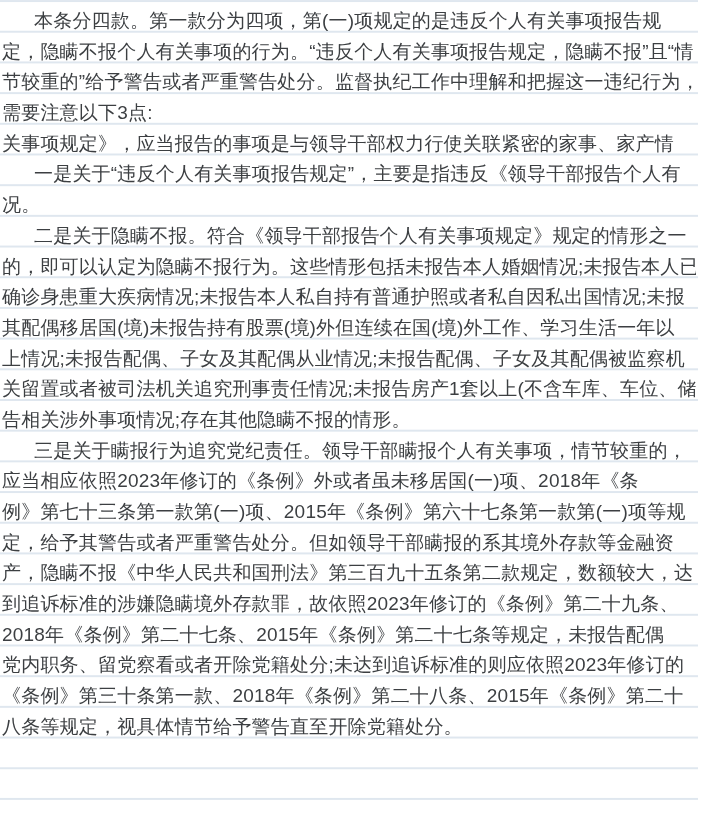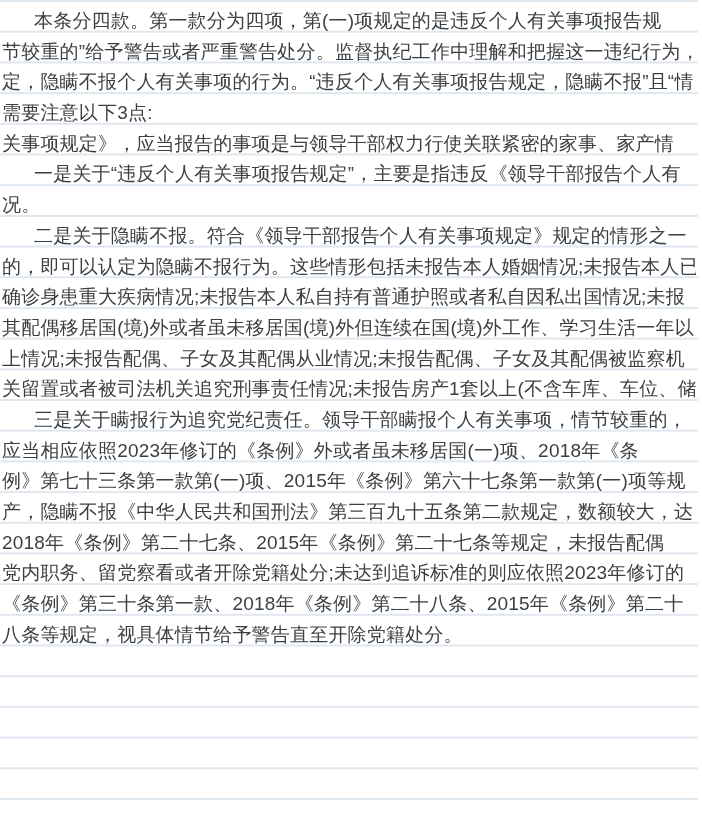--- a/index.html
+++ b/index.html
@@ -55,45 +55,48 @@
   }
 </style>
 </head>
 <body>
 
 <div class="page">
   <div class="doc">
 
     <p class="para">
       <span class="line indent">本条分四款。第一款分为四项，第(一)项规定的是违反个人有关事项报告规</span>
+      <span class="line">定，隐瞒不报个人有关事项的行为。“违反个人有关事项报告规定，隐瞒不报”且“情</span>
       <span class="line">节较重的”给予警告或者严重警告处分。监督执纪工作中理解和把握这一违纪行为，</span>
-      <span class="line">定，隐瞒不报个人有关事项的行为。“违反个人有关事项报告规定，隐瞒不报”且“情</span>
       <span class="line">需要注意以下3点:</span>
     </p>
 
     <p class="para">
       <span class="line">关事项规定》，应当报告的事项是与领导干部权力行使关联紧密的家事、家产情</span>
       <span class="line indent">一是关于“违反个人有关事项报告规定”，主要是指违反《领导干部报告个人有</span>
       <span class="line">况。</span>
     </p>
 
     <p class="para">
       <span class="line indent">二是关于隐瞒不报。符合《领导干部报告个人有关事项规定》规定的情形之一</span>
       <span class="line">的，即可以认定为隐瞒不报行为。这些情形包括未报告本人婚姻情况;未报告本人已</span>
       <span class="line">确诊身患重大疾病情况;未报告本人私自持有普通护照或者私自因私出国情况;未报</span>
-      <span class="line">其配偶移居国(境)外或者虽未移居国(境)外但连续在国(境)外工作、学习生活一年以</span>
+      <span class="line">其配偶移居国(境)未报告持有股票(境)外但连续在国(境)外工作、学习生活一年以</span>
       <span class="line">上情况;未报告配偶、子女及其配偶从业情况;未报告配偶、子女及其配偶被监察机</span>
       <span class="line">关留置或者被司法机关追究刑事责任情况;未报告房产1套以上(不含车库、车位、储</span>
+      <span class="line">告相关涉外事项情况;存在其他隐瞒不报的情形。</span>
     </p>
 
     <p class="para">
       <span class="line indent">三是关于瞒报行为追究党纪责任。领导干部瞒报个人有关事项，情节较重的，</span>
       <span class="line">应当相应依照2023年修订的《条例》外或者虽未移居国(一)项、2018年《条</span>
       <span class="line">例》第七十三条第一款第(一)项、2015年《条例》第六十七条第一款第(一)项等规</span>
+      <span class="line">定，给予其警告或者严重警告处分。但如领导干部瞒报的系其境外存款等金融资</span>
       <span class="line">产，隐瞒不报《中华人民共和国刑法》第三百九十五条第二款规定，数额较大，达</span>
+      <span class="line">到追诉标准的涉嫌隐瞒境外存款罪，故依照2023年修订的《条例》第二十九条、</span>
       <span class="line">2018年《条例》第二十七条、2015年《条例》第二十七条等规定，未报告配偶</span>
       <span class="line">党内职务、留党察看或者开除党籍处分;未达到追诉标准的则应依照2023年修订的</span>
       <span class="line">《条例》第三十条第一款、2018年《条例》第二十八条、2015年《条例》第二十</span>
       <span class="line">八条等规定，视具体情节给予警告直至开除党籍处分。</span>
     </p>
 
   </div>
 </div>
 
 </body></html>

